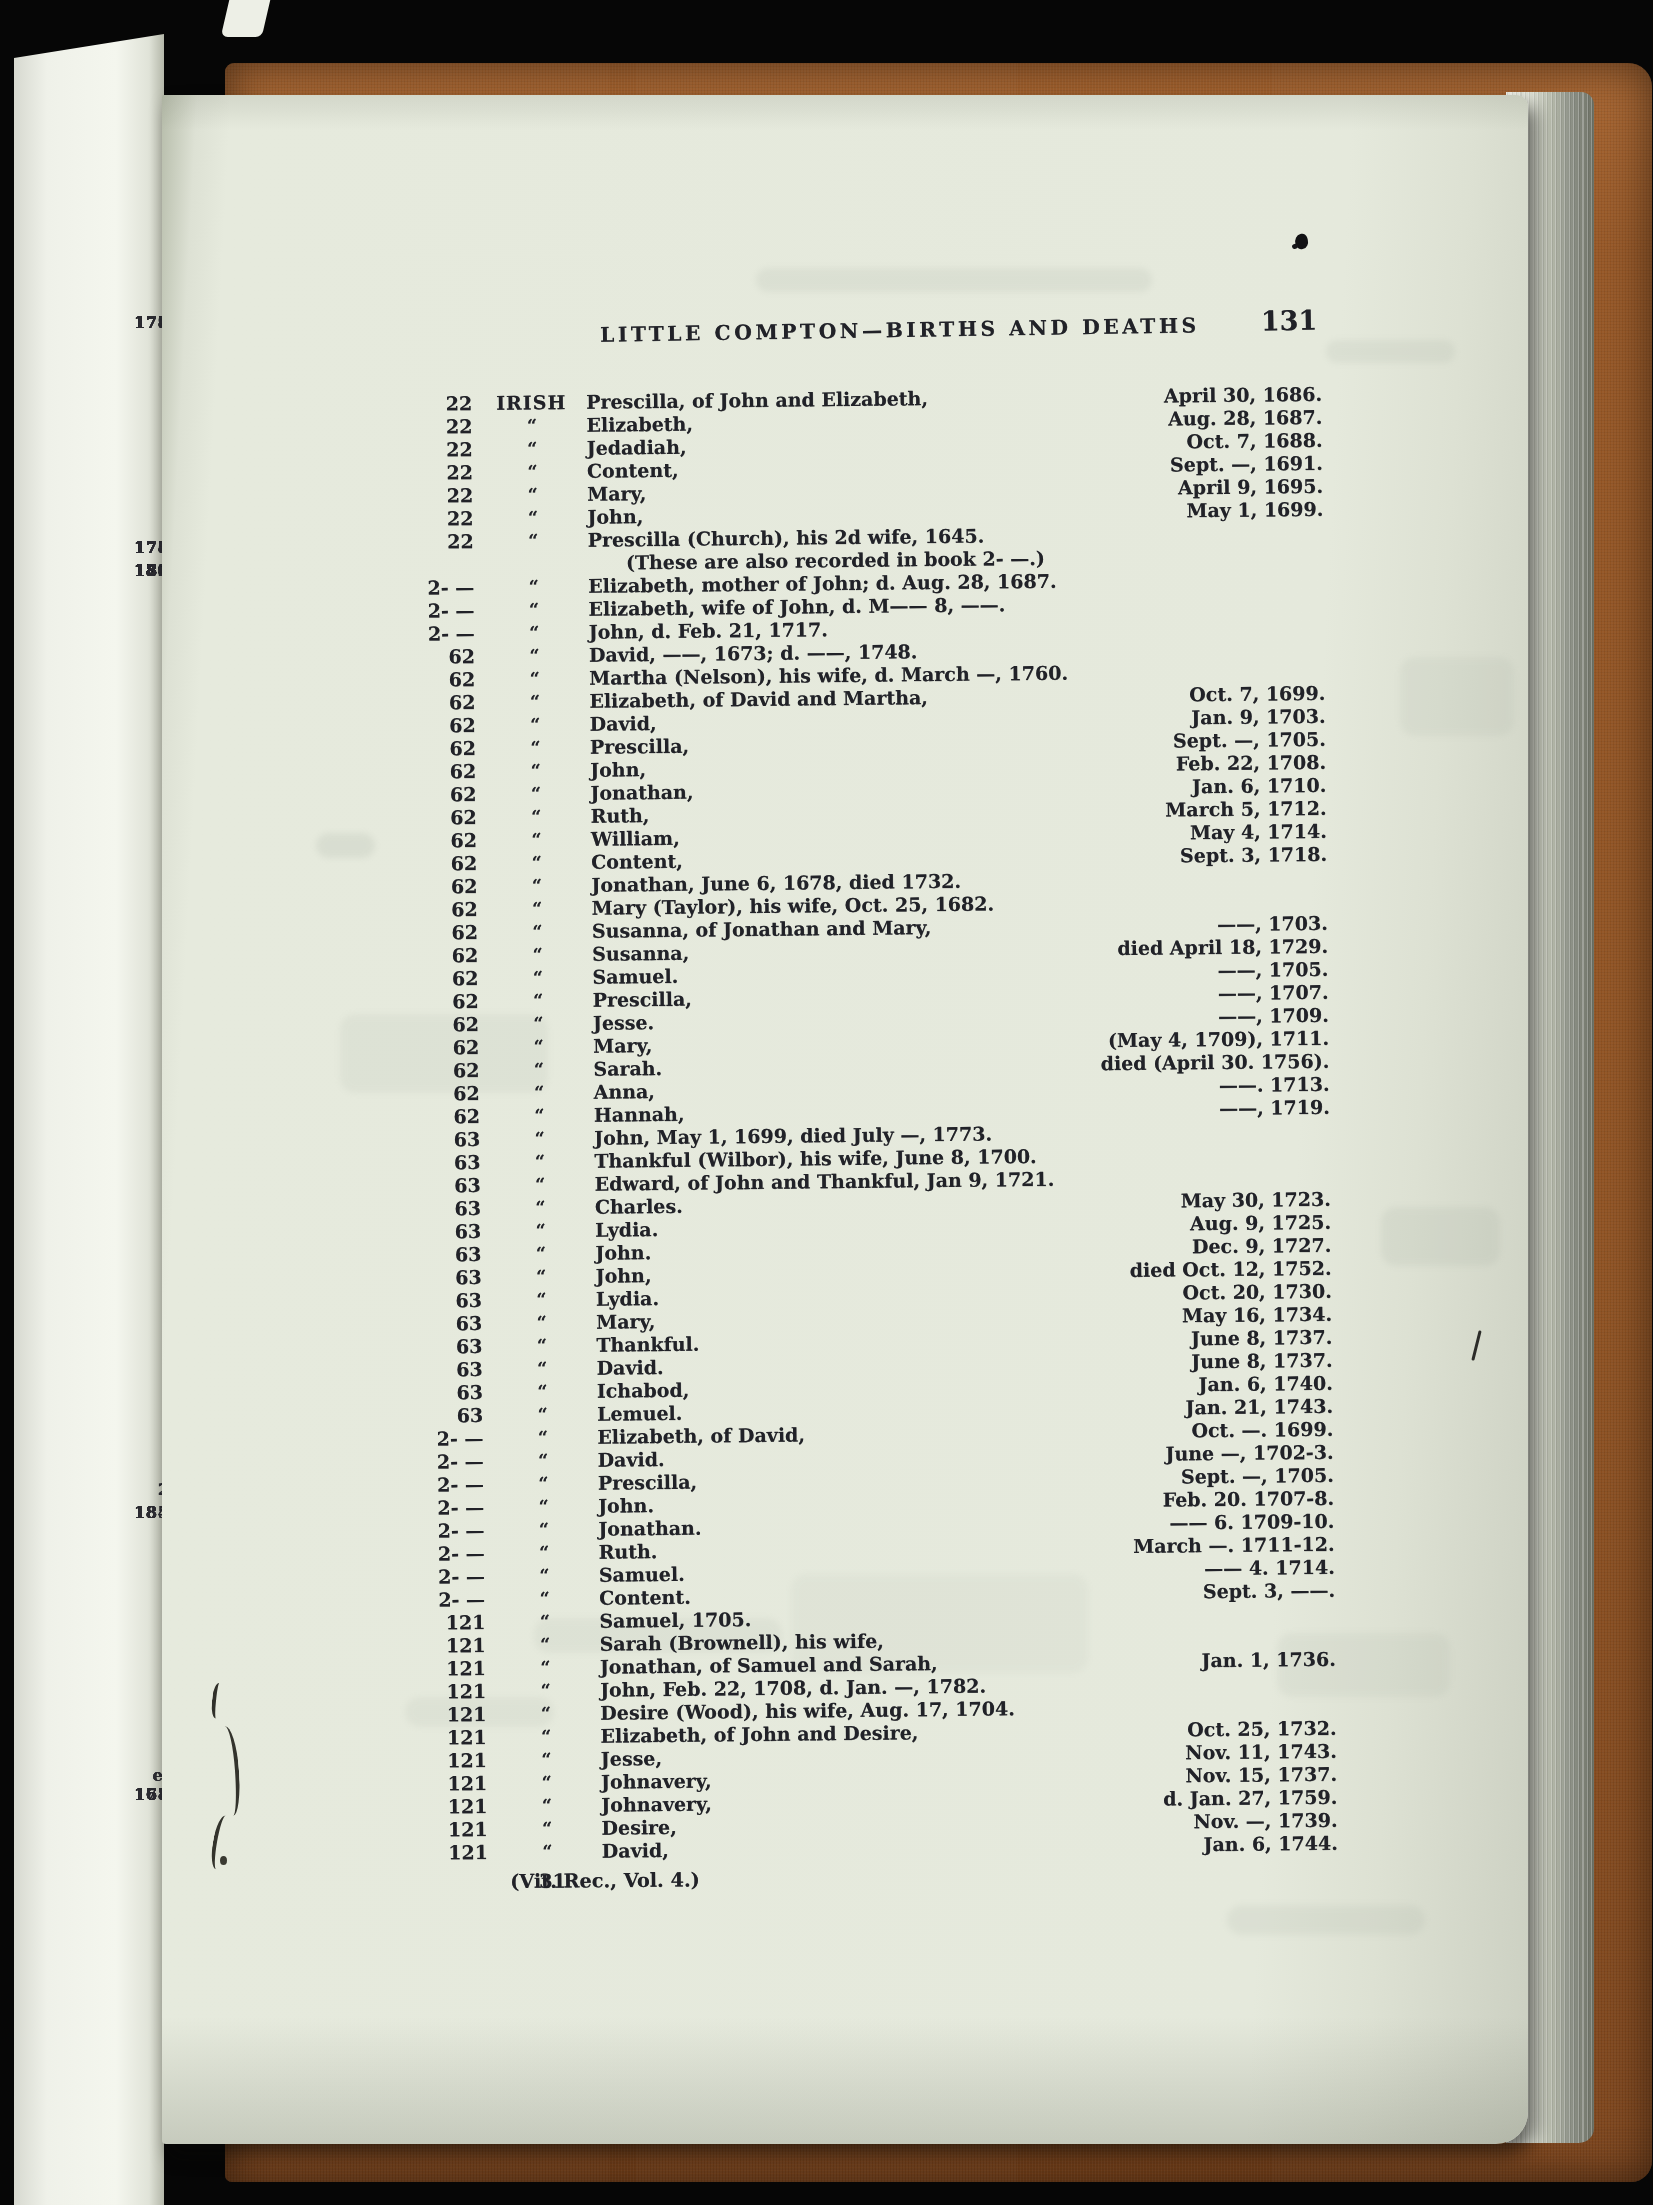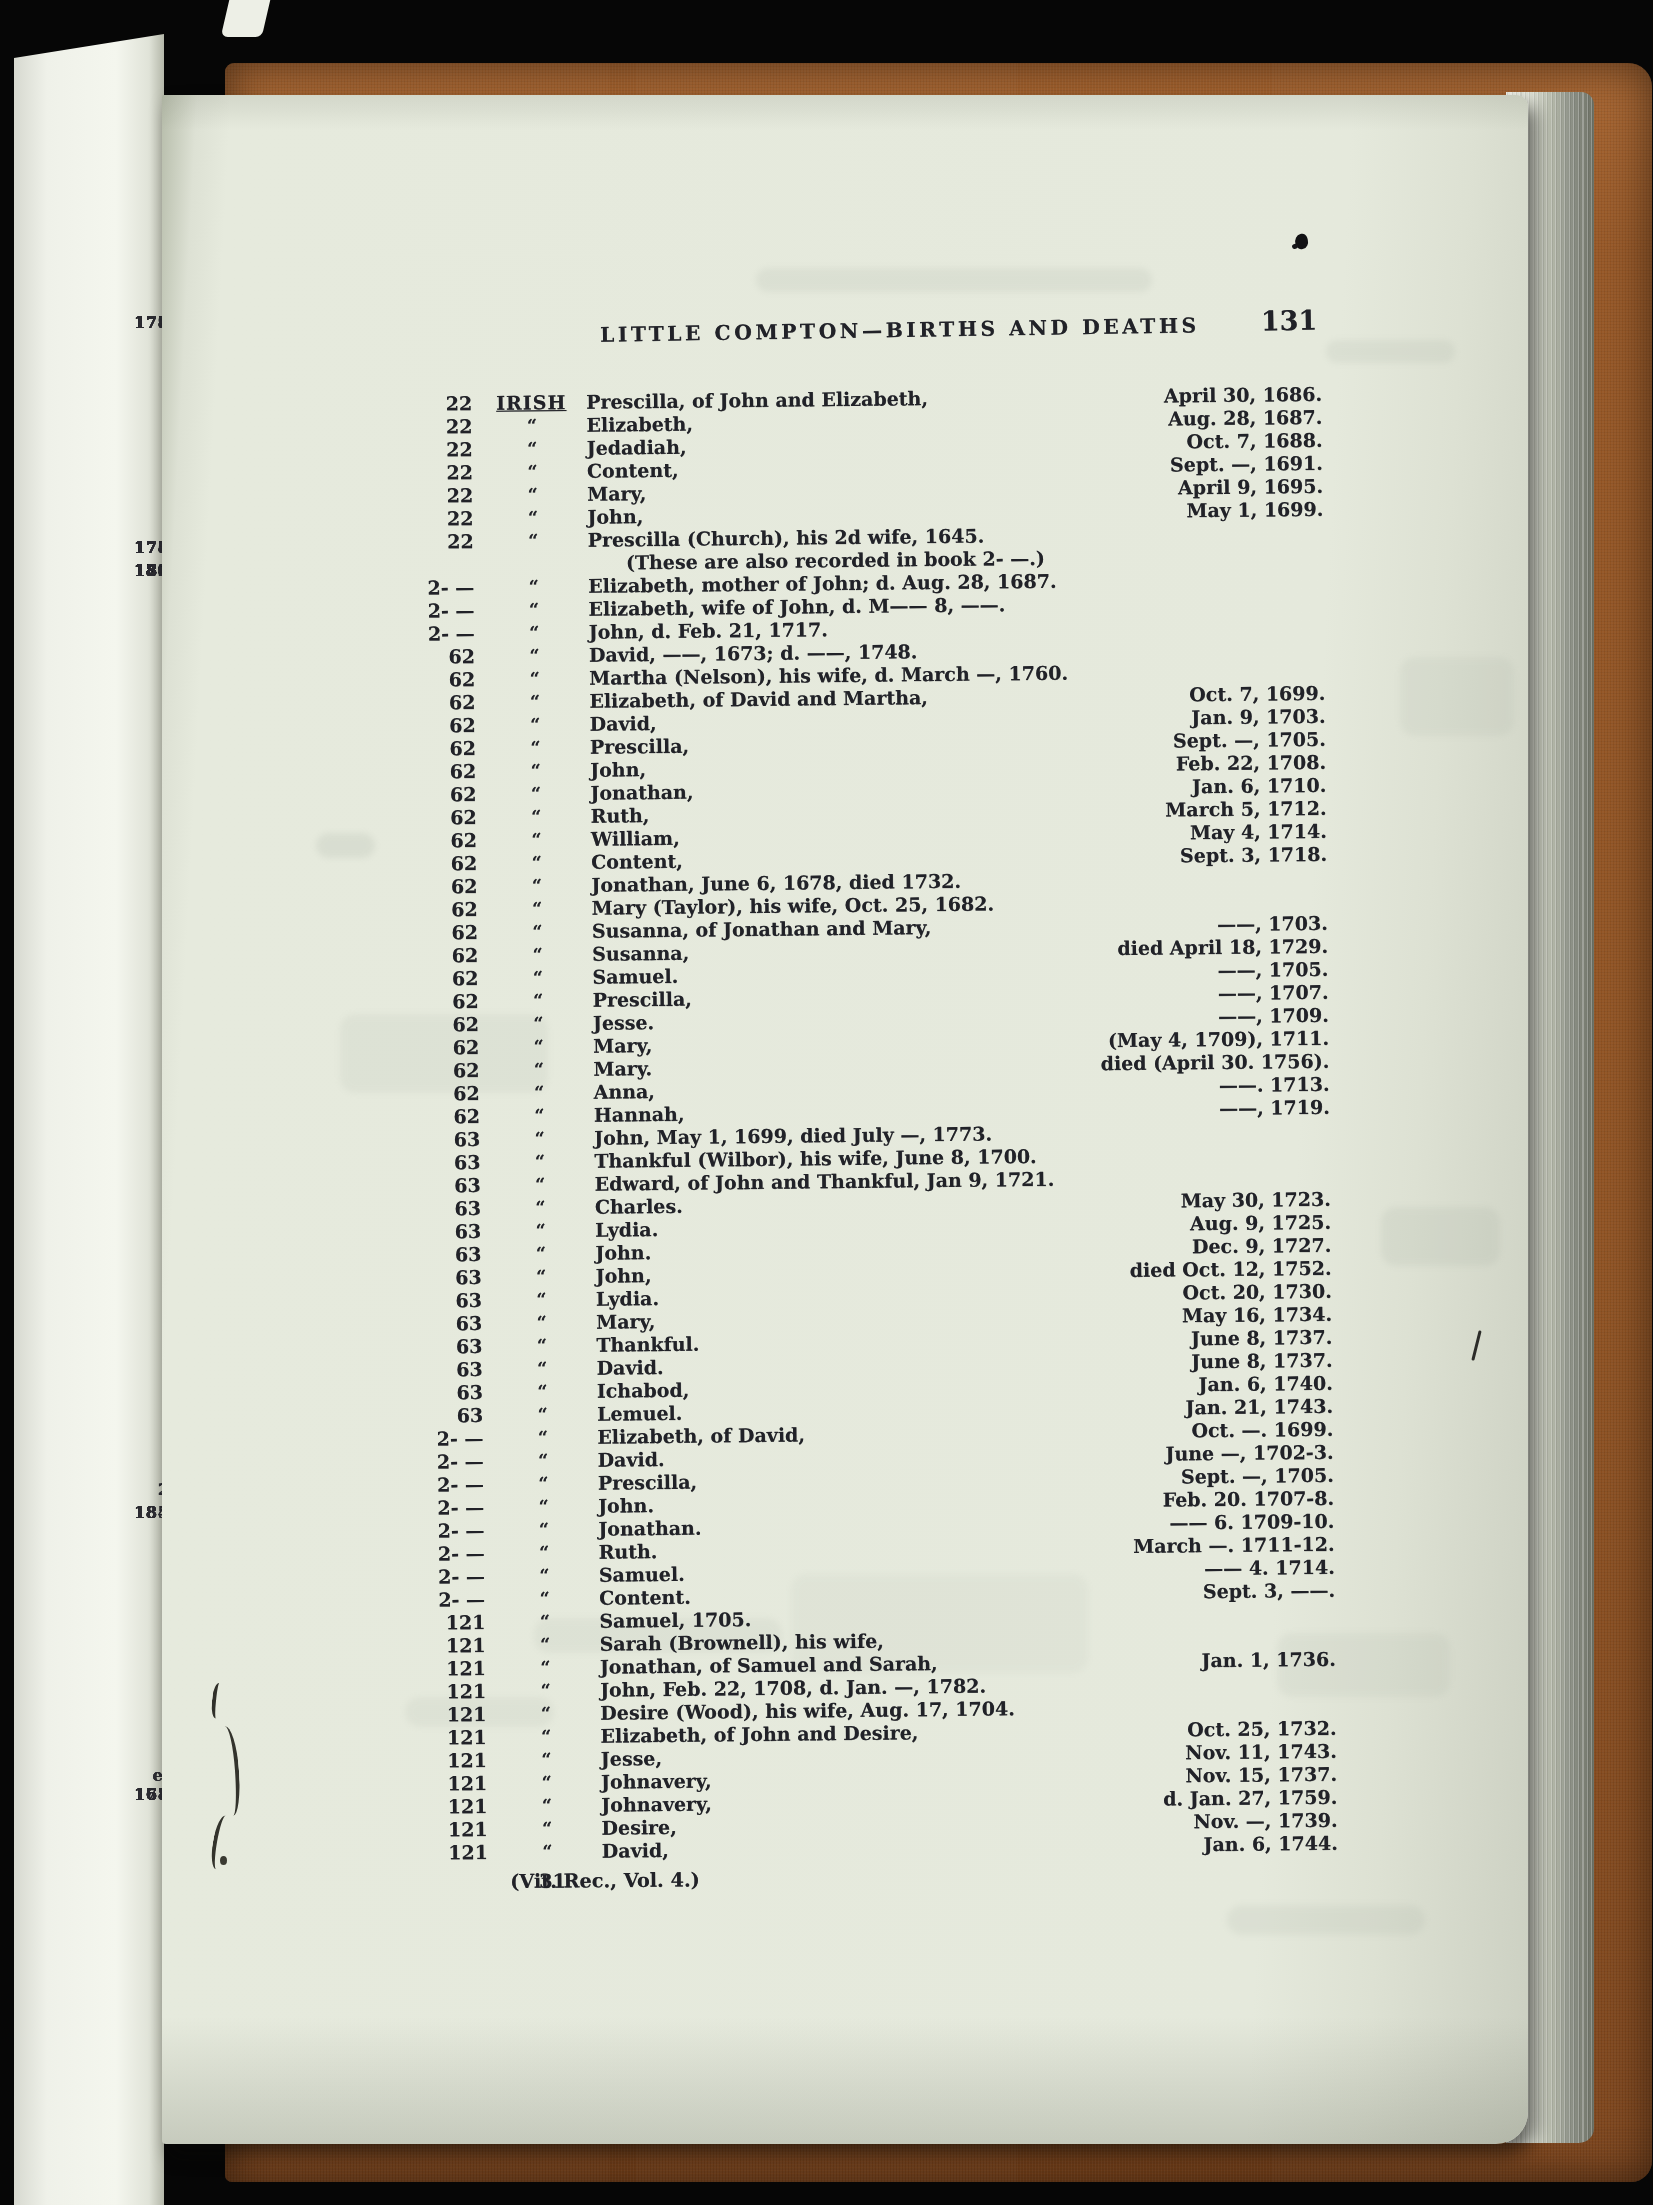--- a/index.html
+++ b/index.html
@@ -47,21 +47,21 @@
     transform:rotate(-0.9deg);white-space:nowrap;text-shadow:0.2px 0.2px 0.5px rgba(25,25,32,.55);}
   .page-number{left:1090px;top:210px;width:74px;text-align:center;font-weight:bold;font-size:27px;
     transform:rotate(-1deg);text-shadow:0.2px 0.2px 0.5px rgba(25,25,32,.55);}
 
   .records{left:0;top:297px;width:1366px;transform:rotate(-0.62deg);transform-origin:310px 0;}
   .row{position:relative;height:23px;line-height:23px;font-size:19px;font-weight:bold;
     text-shadow:0.2px 0.2px 0.5px rgba(25,25,32,.5);white-space:nowrap;}
   .row span{position:absolute;}
   .ref{left:213px;width:97px;text-align:right;}
   .ditto{left:347px;width:45px;text-align:center;font-size:17.3px;}
-  .family{left:334px;letter-spacing:1px;text-decoration:underline;}
+  .family{left:334px;letter-spacing:1px;}
   .name{left:424px;}
   .date{right:206px;}
   .note{left:424px;width:495px;text-align:center;}
 
   .page-footer{left:348px;top:1775px;font-size:19.3px;font-weight:bold;white-space:nowrap;
     transform:rotate(-0.5deg);text-shadow:0.2px 0.2px 0.5px rgba(25,25,32,.5);}
   .page-footer .sheet{margin-left:29px;text-align:right;}
 
   
   .ink-blot{left:1133px;top:139px;width:13px;height:15px;background:#121214;
@@ -338,21 +338,21 @@
         </div>
         <div class="row">
           <span class="ref">62</span>
           <span class="ditto">“</span>
           <span class="name">Mary,</span>
           <span class="date">(May 4, 1709), 1711.</span>
         </div>
         <div class="row">
           <span class="ref">62</span>
           <span class="ditto">“</span>
-          <span class="name">Mary.</span>
+          <span class="name">Sarah.</span>
           <span class="date">died (April 30. 1756).</span>
         </div>
         <div class="row">
           <span class="ref">62</span>
           <span class="ditto">“</span>
           <span class="name">Anna,</span>
           <span class="date">——. 1713.</span>
         </div>
         <div class="row">
           <span class="ref">62</span>

